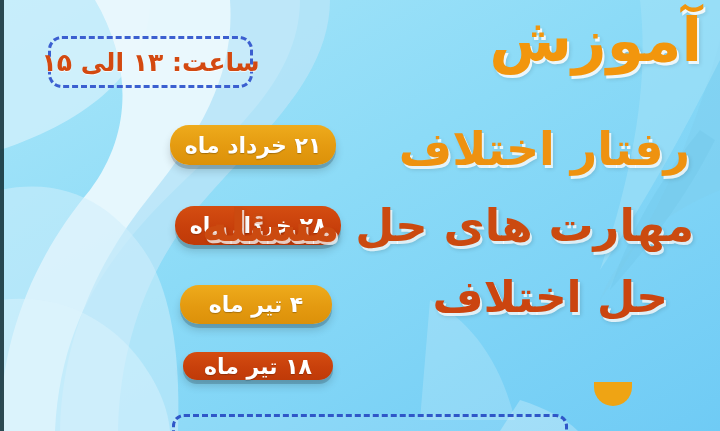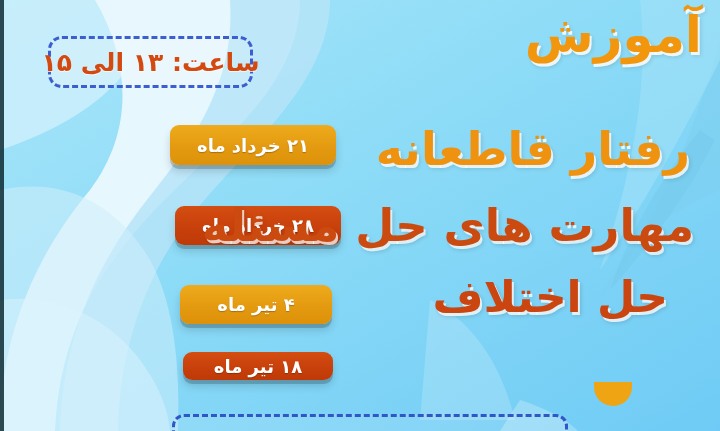--- a/index.html
+++ b/index.html
@@ -35,24 +35,24 @@
     letter-spacing:.5px;
     text-shadow:0 1px 0 rgba(255,255,255,.75);
     white-space:nowrap;
     text-align:right;
   }
 
   
   .date-badge{
     position:absolute;
     box-sizing:border-box;
-    border-radius:9px;
+    border-radius:19px;
     display:flex;align-items:center;justify-content:center;
     color:#ffffff;
-    font-size:18px;font-weight:700;
+    font-size:22px;font-weight:700;
     white-space:nowrap;
     box-shadow:0 4px 0 rgba(0,0,0,.17), 0 6px 9px rgba(0,0,0,.16);
     text-shadow:0 1px 1px rgba(0,0,0,.25);
     z-index:20;
   }
   .db-orange{background:linear-gradient(180deg,#eeab1c 0%,#e49a10 55%,#dc9109 100%);}
   .db-red{background:linear-gradient(180deg,#d44d11 0%,#c8400b 55%,#bf3a08 100%);}
 
   .db1{left:170px;top:125px;width:166px;height:40px;}
   .db2{left:175px;top:206px;width:166px;height:39px;}
@@ -62,21 +62,21 @@
   
   .head{
     position:absolute;
     white-space:nowrap;
     font-weight:700;
     z-index:20;
     line-height:1;
   }
   .h-title{
     right:18px;top:10px;
-    font-size:50px;
+    font-size:60px;
     color:#f2960d;
     text-shadow:2px 3px 0 rgba(255,255,255,.85), 3px 4px 4px rgba(0,0,0,.12);
     margin-left:8px;
   }
   .h-2{
     right:30px;top:126px;
     font-size:46px;
     color:#ee9210;
     text-shadow:2px 3px 0 rgba(255,255,255,.8), 3px 4px 4px rgba(0,0,0,.12);
   }
@@ -160,20 +160,20 @@
     <span>۲۸ خرداد ماه</span>
   </div>
   <div class="date-badge db-orange db3">
     <span>۴ تیر ماه</span>
   </div>
   <div class="date-badge db-red db4">
     <span>۱۸ تیر ماه</span>
   </div>
 
   <div class="head h-title">آموزش</div>
-  <div class="head h-2">رفتار قاطعانه</div>
+  <div class="head h-2">رفتار اختلاف</div>
   <div class="head h-4">حل اختلاف</div>
   <div class="head h-3">مهارت های حل مسئله</div>
 
   <div class="orange-arc"></div>
   <div class="bottom-box"></div>
 
 </div>
 
 </body></html>

